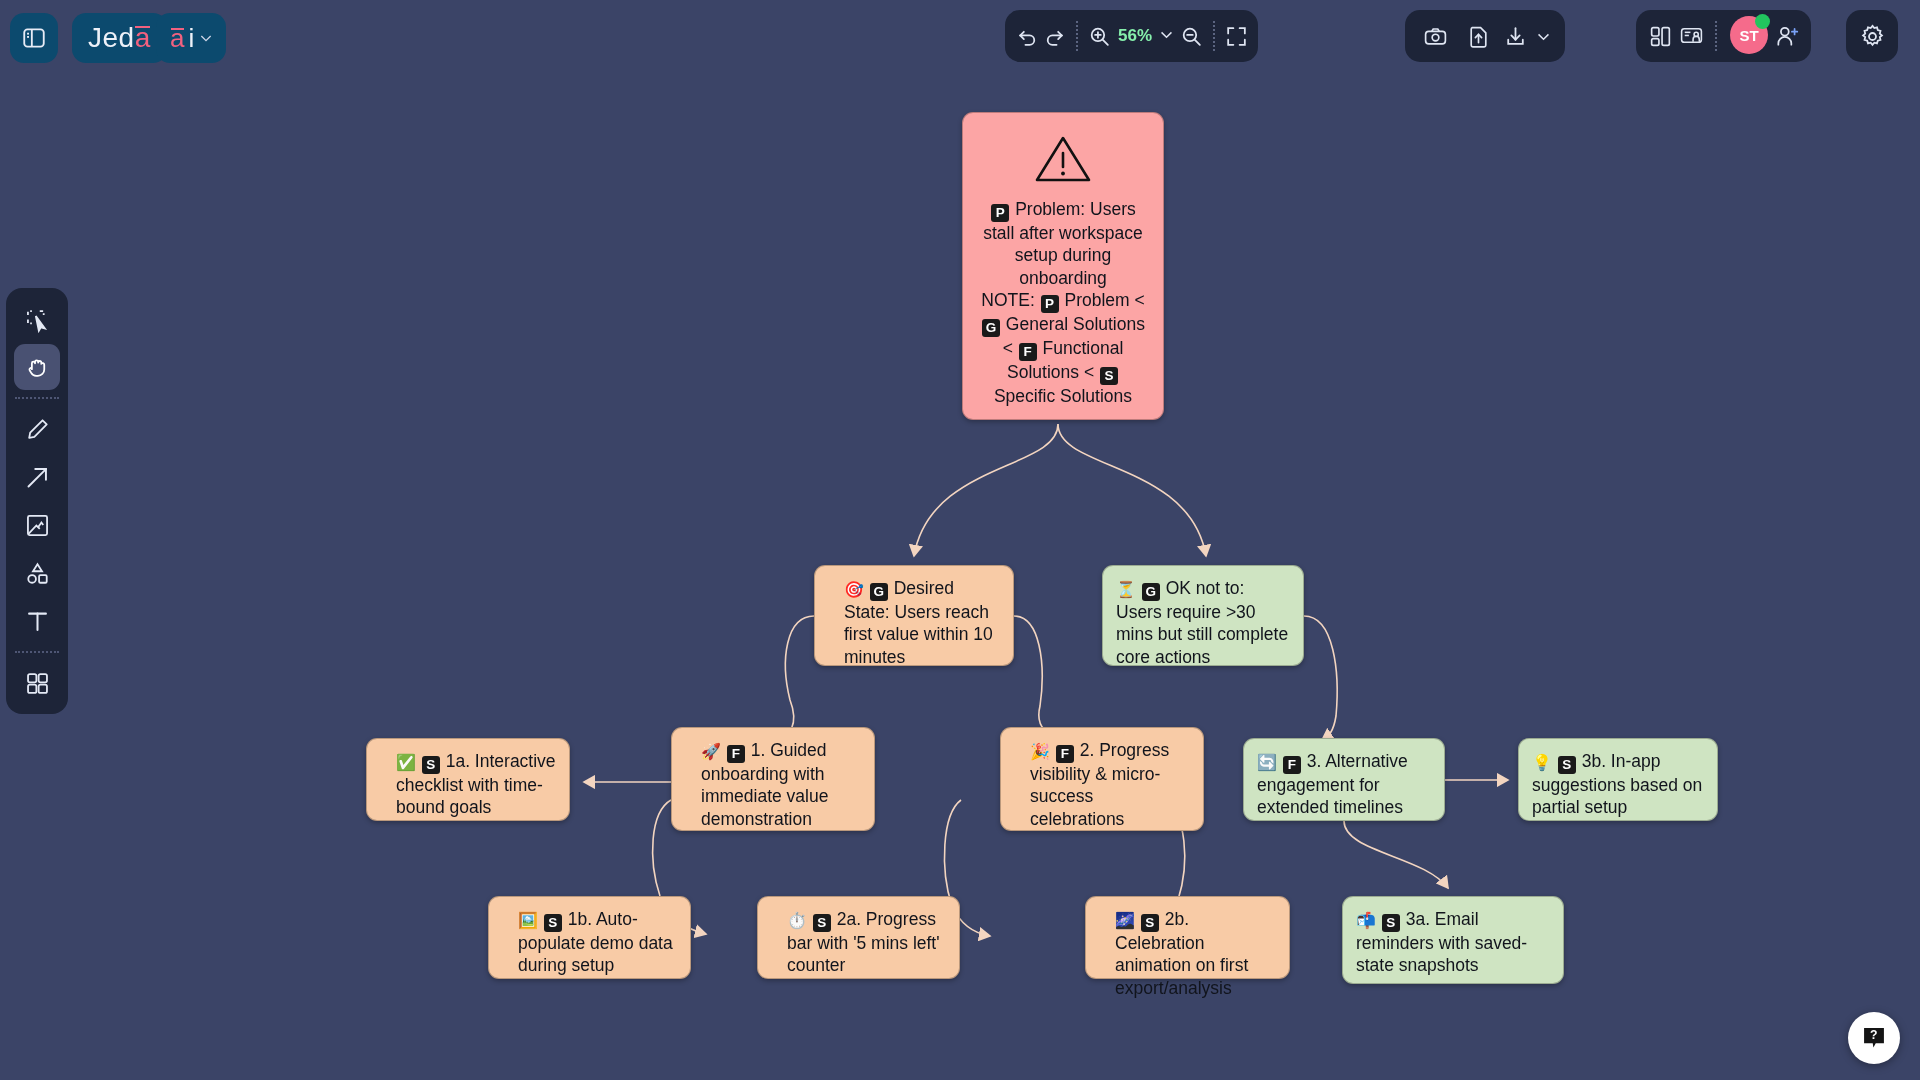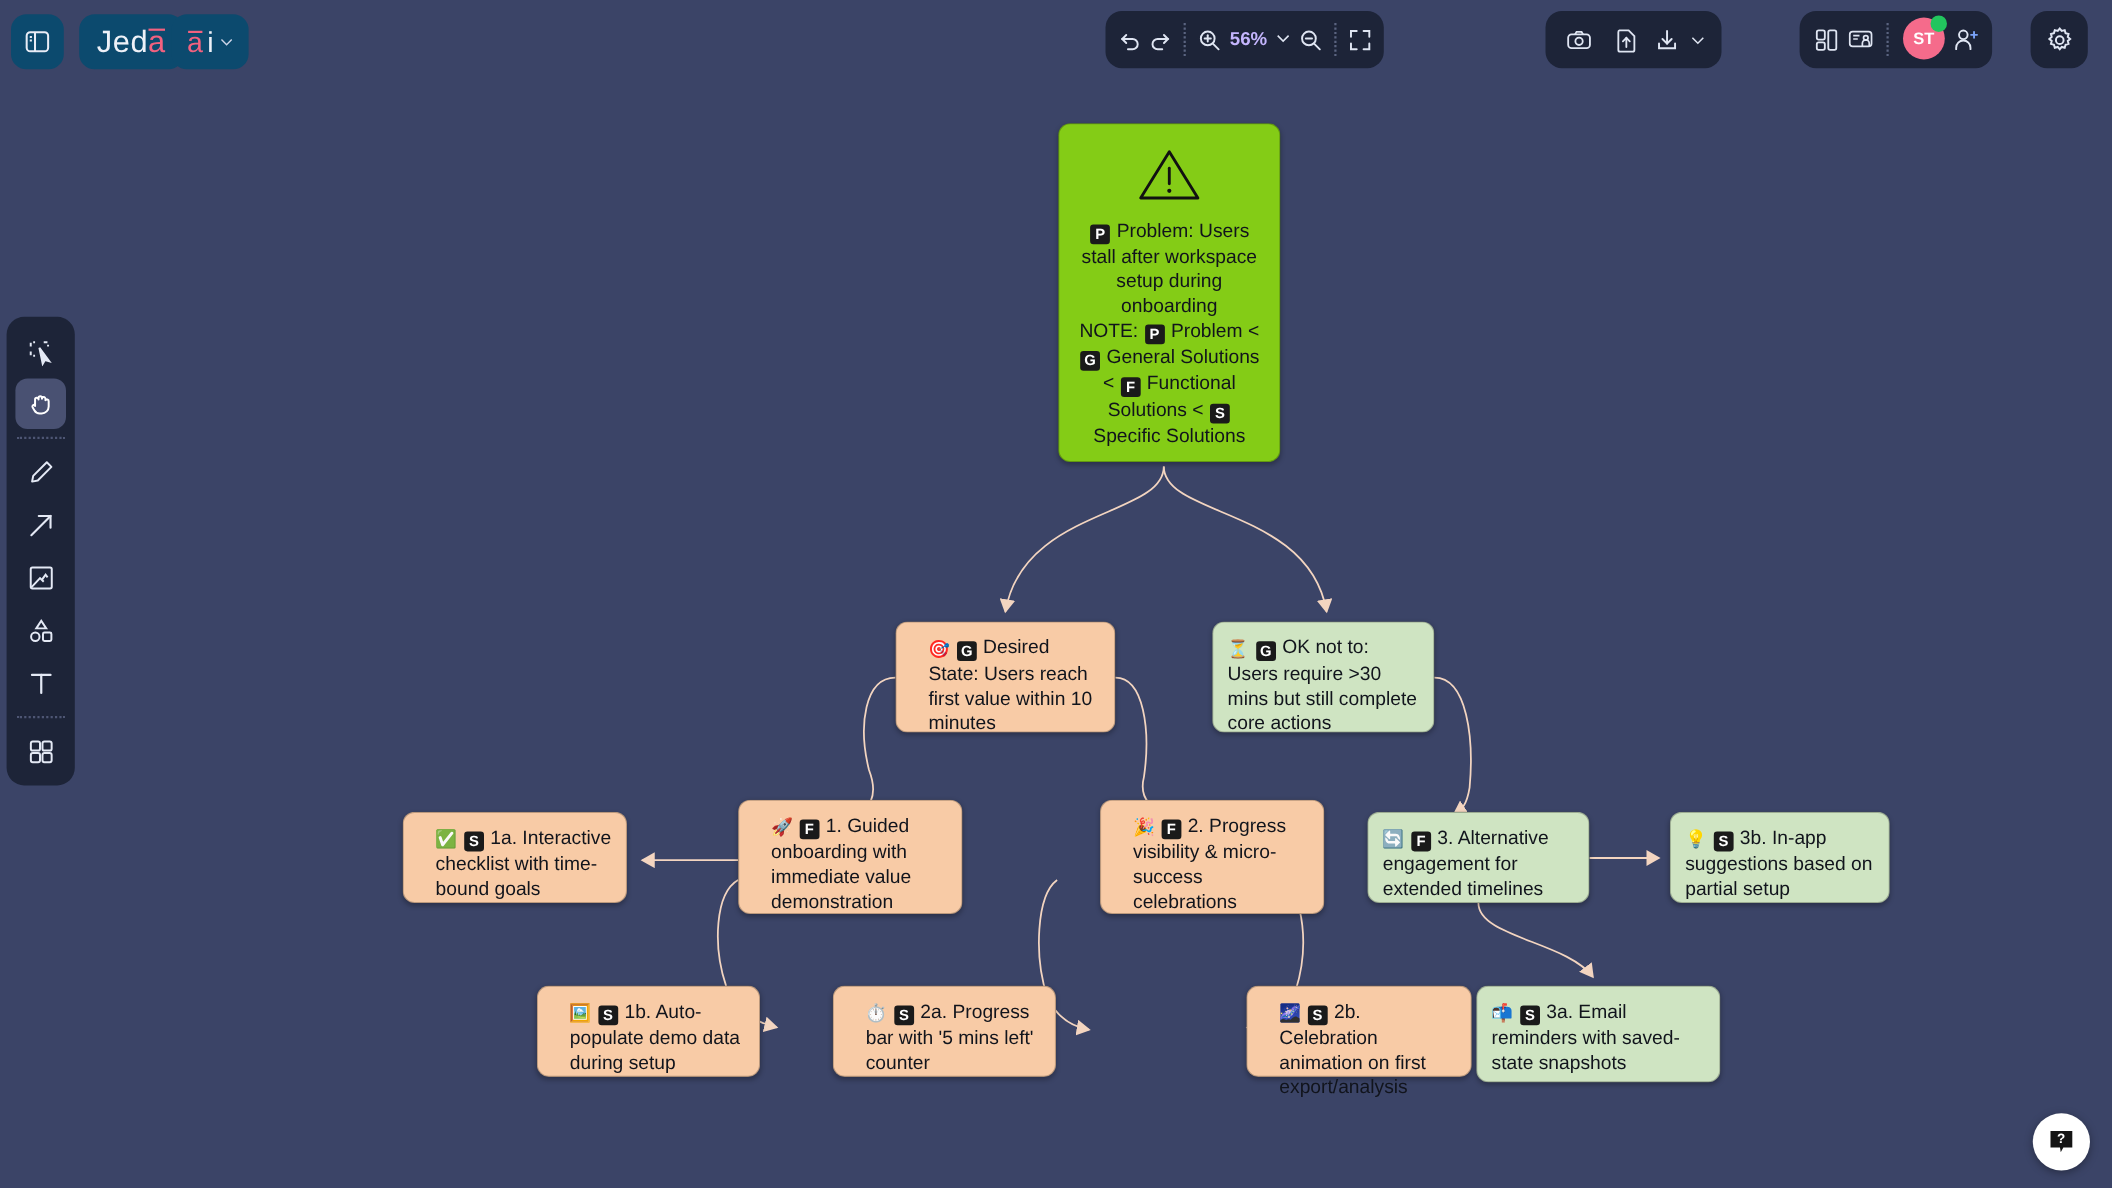--- a/index.html
+++ b/index.html
@@ -48,21 +48,21 @@
   }
   .tb-item {
     width: 42px; height: 42px; display: flex; align-items: center; justify-content: center;
     border-radius: 10px; color: #dfe5f2;
   }
   .tb-divider {
     width: 0; height: 30px; margin: 0 7px;
     border-left: 2px dotted #5b6480;
   }
   #zoom-level {
-    color: #c4b5fd; font-size: 17px; font-weight: bold; padding: 0 2px 0 4px;
+    color: #86efac; font-size: 17px; font-weight: bold; padding: 0 2px 0 4px;
     display: flex; align-items: flex-start;
   }
   #grp-history { left: 1005px; width: 253px; }
   #grp-file    { left: 1405px; width: 160px; }
   #grp-share   { left: 1596px; width: 175px; margin-left: 40px; }
   #grp-settings{ left: 1846px; width: 52px; padding: 0; }
 
   .avatar-wrap { position: relative; width: 40px; height: 40px; margin: 0 2px 0 4px; }
   .avatar {
     width: 38px; height: 38px; border-radius: 50%; background: #f56b8b;
@@ -91,21 +91,21 @@
   
   #canvas { position: absolute; inset: 0; }
   #edges { position: absolute; left: 0; top: 0; width: 1920px; height: 1080px; }
 
   .node {
     position: absolute; border-radius: 11px;
     padding: 11px 13px; font-size: 17.5px; line-height: 1.28;
     color: #11141c; border: 1px solid rgba(0,0,0,.25);
     box-shadow: 0 2px 5px rgba(0,0,0,.28);
   }
-  .node.yellow { background: #84cc16; text-align: center; }
+  .node.yellow { background: #fca5a5; text-align: center; }
   .node.peach  { background: #f8cba6; padding-left: 29px; }
   .node.green  { background: #cfe4c2; }
 
   .warn-icon { display: block; margin: 10px auto 14px; }
 
   .tag {
     display: inline-block; background: #1a1a1a; color: #ffffff;
     font-size: 13.5px; font-weight: bold; line-height: 17px;
     width: 18px; height: 18px; text-align: center;
     border-radius: 3px; vertical-align: -2px; margin: 0 1px;
@@ -421,21 +421,21 @@
       <span class="tag">S</span>
       <span> 1b. Auto-populate demo data during setup</span>
     </div>
 
     <div class="node peach" style="left:757px; top:896px; width:203px; height:83px;">
       <span class="emoji">⏱️</span>
       <span class="tag">S</span>
       <span> 2a. Progress bar with '5 mins left' counter</span>
     </div>
 
-    <div class="node peach" style="left:1085px; top:896px; width:205px; height:83px;margin-left:48px;">
+    <div class="node peach" style="left:1085px; top:896px; width:205px; height:83px;">
       <span class="emoji">🌌</span>
       <span class="tag">S</span>
       <span> 2b. Celebration animation on first export/analysis</span>
     </div>
 
     <div class="node green" style="left:1342px; top:896px; width:222px; height:88px;">
       <span class="emoji">📬</span>
       <span class="tag">S</span>
       <span> 3a. Email reminders with saved-state snapshots</span>
     </div>

